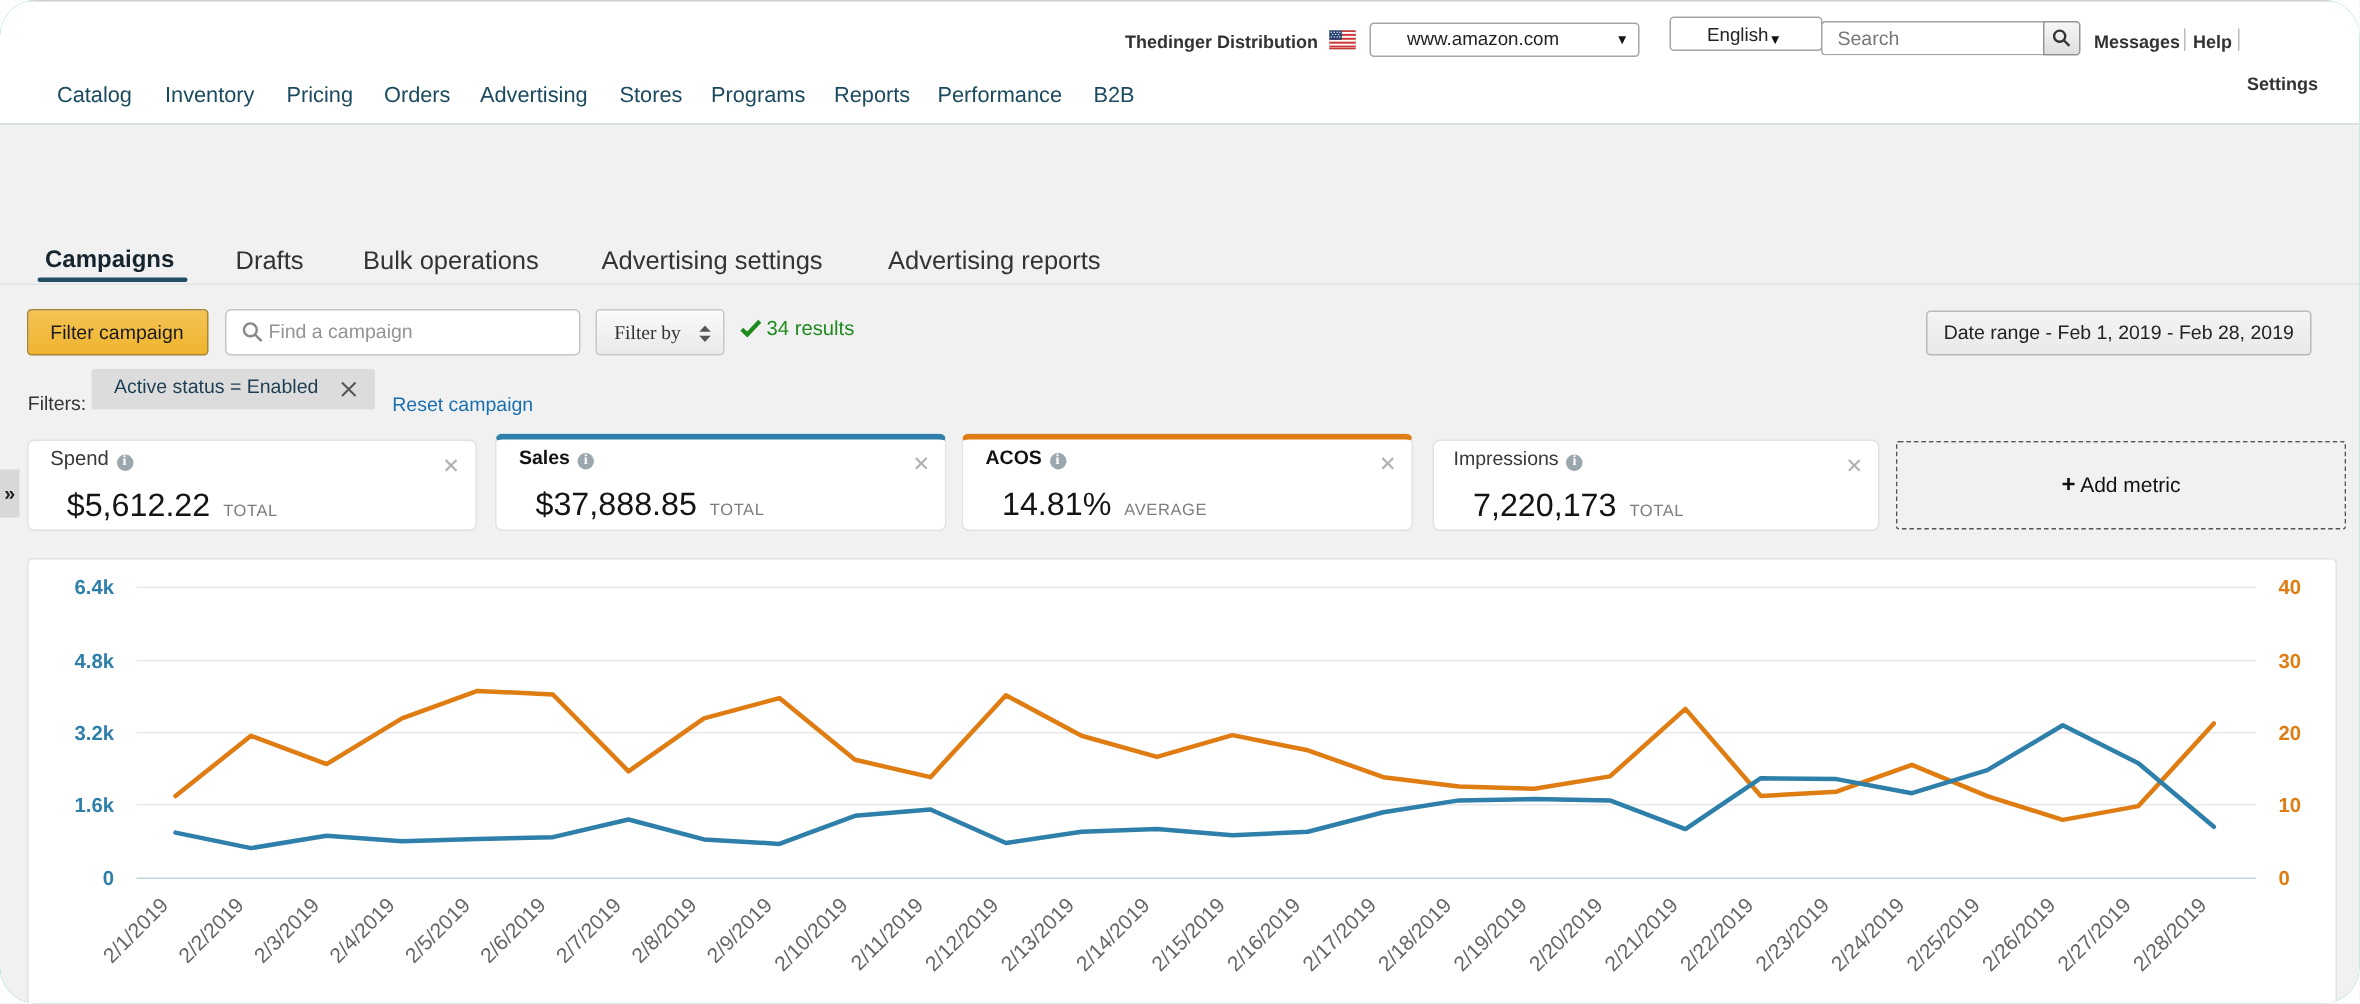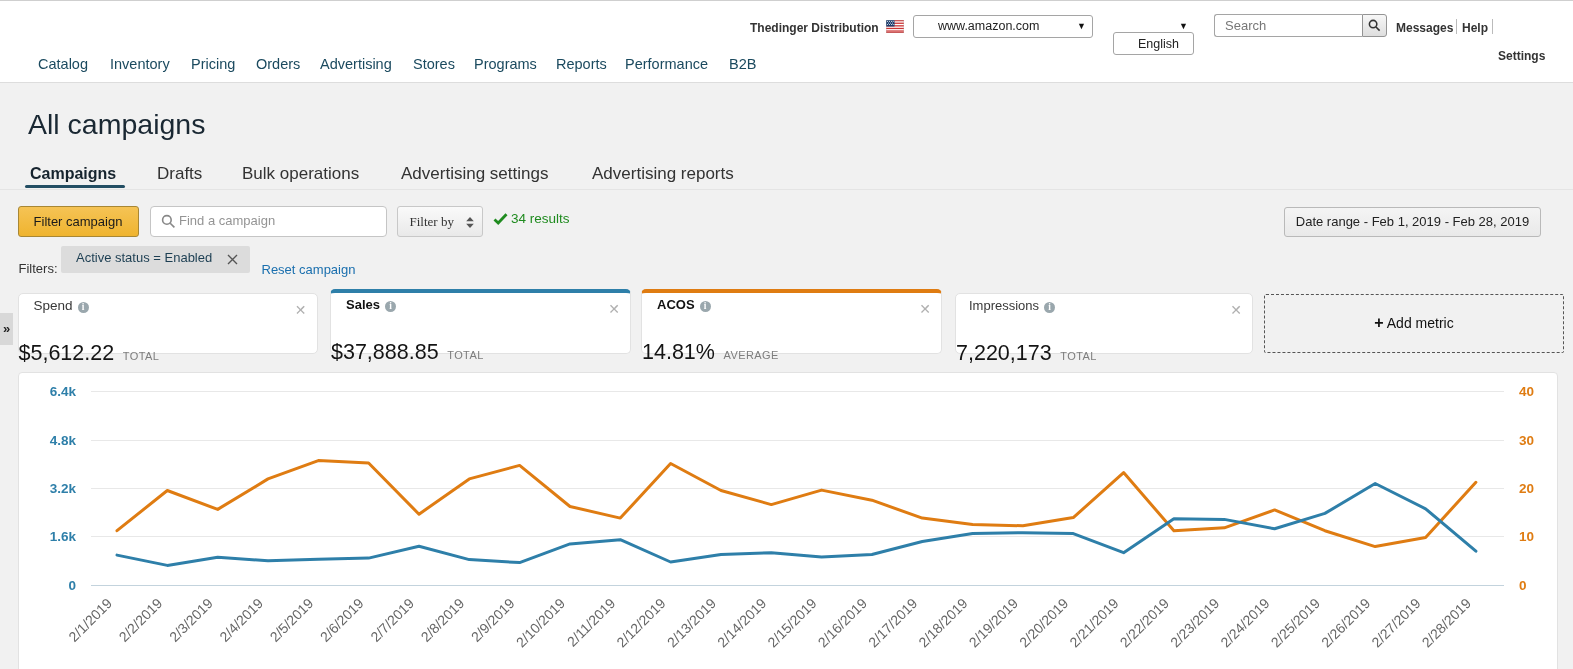--- a/index.html
+++ b/index.html
@@ -1,28 +1,28 @@
 <!DOCTYPE html>
 <html><head>
 <meta charset="utf-8">
 <style>
 * { margin:0; padding:0; box-sizing:border-box; }
 body { font-family:"Liberation Sans", sans-serif; background:#fff; }
-.page { position:relative; width:1573px; height:669px; overflow:hidden; background:#14b8a6; }
+.page { position:relative; width:1573px; height:669px; overflow:hidden; background:#14b8a6;border-radius:24px; }
 .abs { position:absolute; }
 .hdr { position:absolute; left:0; top:0; width:1573px; height:83px; background:#fff; border-top:1px solid #cfcfcf; border-bottom:1px solid #ddd; }
 .navlink { position:absolute; top:55px; font-size:14.5px; color:#1b4a5f; white-space:nowrap; }
 .hdr-bold { position:absolute; font-size:12px; font-weight:bold; color:#333; white-space:nowrap; }
 select.hsel { position:absolute; appearance:none; -webkit-appearance:none; border:1px solid #a5a5a5; border-radius:3px; background:#fff; font-family:"Liberation Sans",sans-serif; font-size:12.5px; color:#222; padding-left:24px; }
 .selarrow { position:absolute; font-size:9px; color:#111; pointer-events:none; }
 .main { position:absolute; left:0; top:83px; width:1573px; height:586px; background:#f1f1f1; }
 .card { position:absolute; background:#fff; border:1px solid #e2e2e2; border-radius:5px;padding-left:11px; }
 .mlabel { position:absolute; left:15px; top:4px; font-size:13.5px; color:#383838; }
 .mlabel.sel { font-weight:bold; font-size:13px; color:#111; }
-.mval { position:absolute; left:0; top:31px; font-size:21.5px; color:#141414; white-space:nowrap;margin-top:16px; }
+.mval { position:absolute; left:26px; top:31px; font-size:21.5px; color:#141414; white-space:nowrap; }
 .munit { font-size:11px; color:#7d7d7d; letter-spacing:0.4px; }
 .mclose { position:absolute; right:10px; top:8px; font-size:14px; color:#b0b0b0; }
 .info { display:inline-block; width:11px; height:11px; border-radius:50%; background:#9aa7ad; color:#fff; font-size:9.5px; font-weight:bold; text-align:center; line-height:11px; vertical-align:0px; margin-left:5px; font-family:"Liberation Serif",serif; }
 .tab { position:absolute; top:81px; font-size:17px; color:#333; }
 </style>
 </head>
 <body>
 <div class="page">
 
   <div class="hdr">
@@ -48,21 +48,21 @@
           <circle cx="6.5" cy="3" r="0.5"></circle>
           <circle cx="1.5" cy="4.6" r="0.5"></circle>
           <circle cx="3.5" cy="4.6" r="0.5"></circle>
           <circle cx="5.5" cy="4.6" r="0.5"></circle>
           <circle cx="7.2" cy="4.6" r="0.5"></circle>
         </g>
       <rect width="18" height="13" fill="none" stroke="#bbb" stroke-width="0.6"></rect>
     </svg>
     <select class="hsel" style="left:913px; top:13.5px; width:180px; height:23px;"><option>www.amazon.com</option></select>
     <span class="selarrow" style="left:1077px; top:20px;">▼</span>
-    <select class="hsel" style="left:1113px; top:31px; width:81px; height:23px;"><option>English</option></select>
+    <select class="hsel" style="left:1113px; top:10px; width:102px; height:23px;"><option>English</option></select>
     <span class="selarrow" style="left:1179px; top:20px;">▼</span>
     <div class="abs" style="left:1214px; top:13px; width:173px; height:23px;">
       <div class="abs" style="left:0; top:0; width:148px; height:23px; border:1px solid #a5a5a5; border-right:none; border-radius:3px 0 0 3px; background:#fff; font-size:13px; color:#777; line-height:21px; padding-left:10px;">Search</div>
       <div class="abs" style="left:148px; top:0; width:25px; height:23px; border:1px solid #949494; border-radius:0 3px 3px 0; background:linear-gradient(#f7f7f7,#dedede);">
         <svg width="13" height="13" viewBox="0 0 14 14" style="position:absolute;left:5px;top:4px;">
             <circle cx="5.5" cy="5.5" r="4" fill="none" stroke="#333" stroke-width="1.7"></circle>
             <line x1="8.6" y1="8.6" x2="12.5" y2="12.5" stroke="#333" stroke-width="1.7"></line>
           </svg>
       </div>
     </div>
@@ -78,21 +78,20 @@
     <span class="navlink" style="left:256px;">Orders</span>
     <span class="navlink" style="left:320px;">Advertising</span>
     <span class="navlink" style="left:413px;">Stores</span>
     <span class="navlink" style="left:474px;">Programs</span>
     <span class="navlink" style="left:556px;">Reports</span>
     <span class="navlink" style="left:625px;">Performance</span>
     <span class="navlink" style="left:729px;">B2B</span>
   </div>
 
   <div class="main">
-    <div class="abs" style="left:28px; top:24.5px; font-size:28.5px; color:#1a2833;">All campaigns</div>
 
     <div class="abs" style="left:0; top:106px; width:1573px; height:1px; background:#e4e4e4;"></div>
     <div class="abs" style="left:30px; top:82px; font-size:16px; font-weight:bold; color:#16242e;">Campaigns</div>
     <div class="abs" style="left:25px; top:102px; width:100px; height:3px; background:#234e63; border-radius:2px;"></div>
     <span class="tab" style="left:157px;">Drafts</span>
     <span class="tab" style="left:242px;">Bulk operations</span>
     <span class="tab" style="left:401px;">Advertising settings</span>
     <span class="tab" style="left:592px;">Advertising reports</span>
 
     <div class="abs" style="left:17.5px; top:123px; width:121px; height:31px; background:linear-gradient(#f5c355,#efb42f); border:1px solid #a88734; border-radius:3px; font-size:13px; color:#1a1a1a; text-align:center; line-height:29px;">Filter campaign</div>

